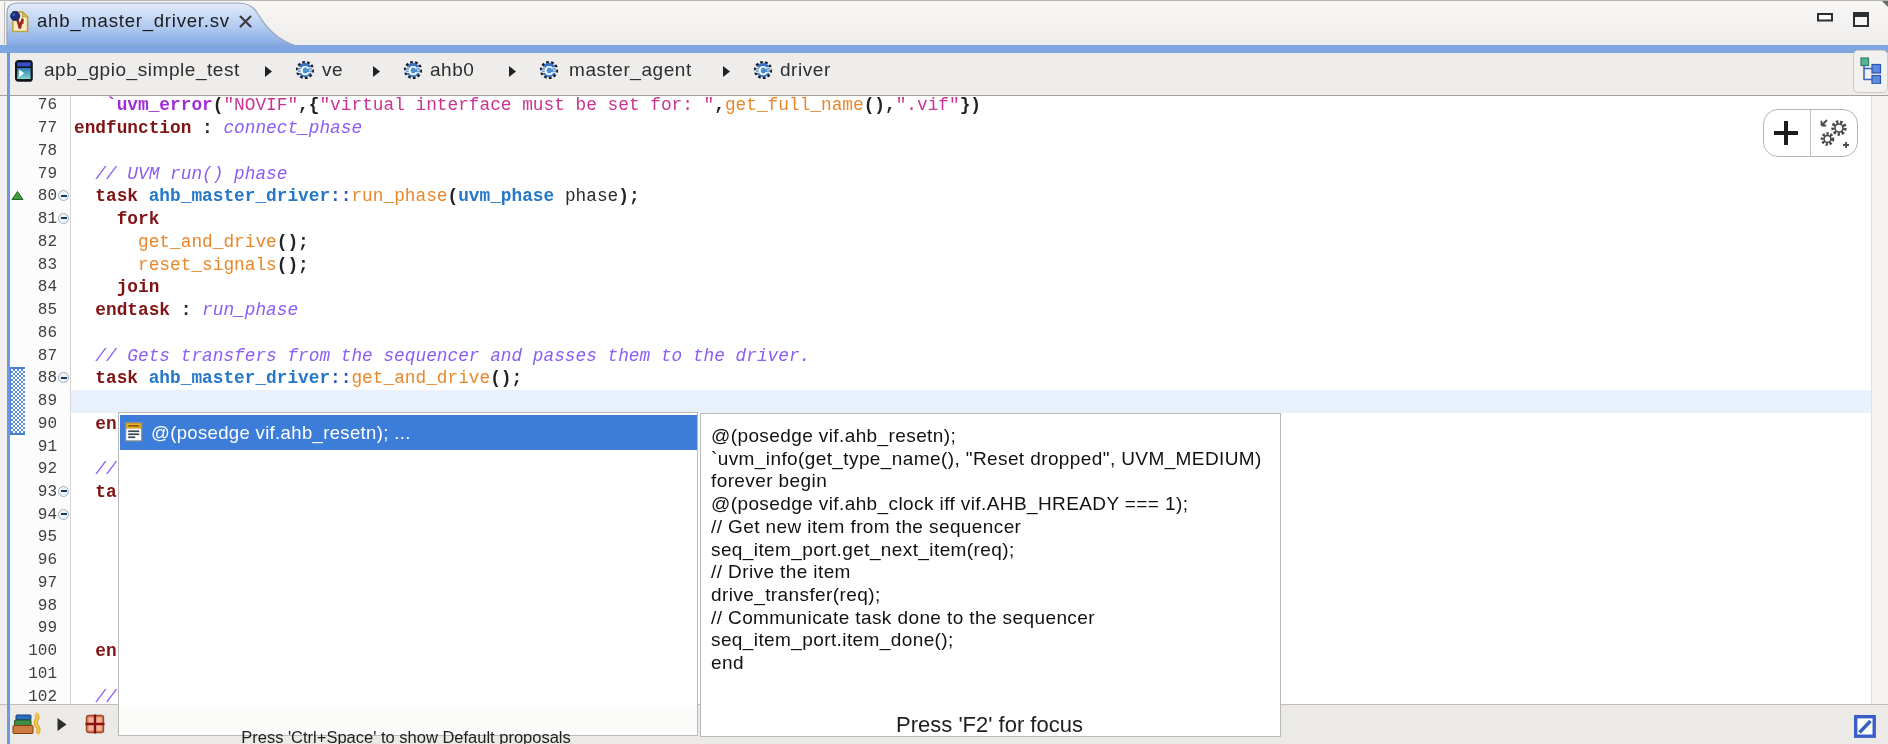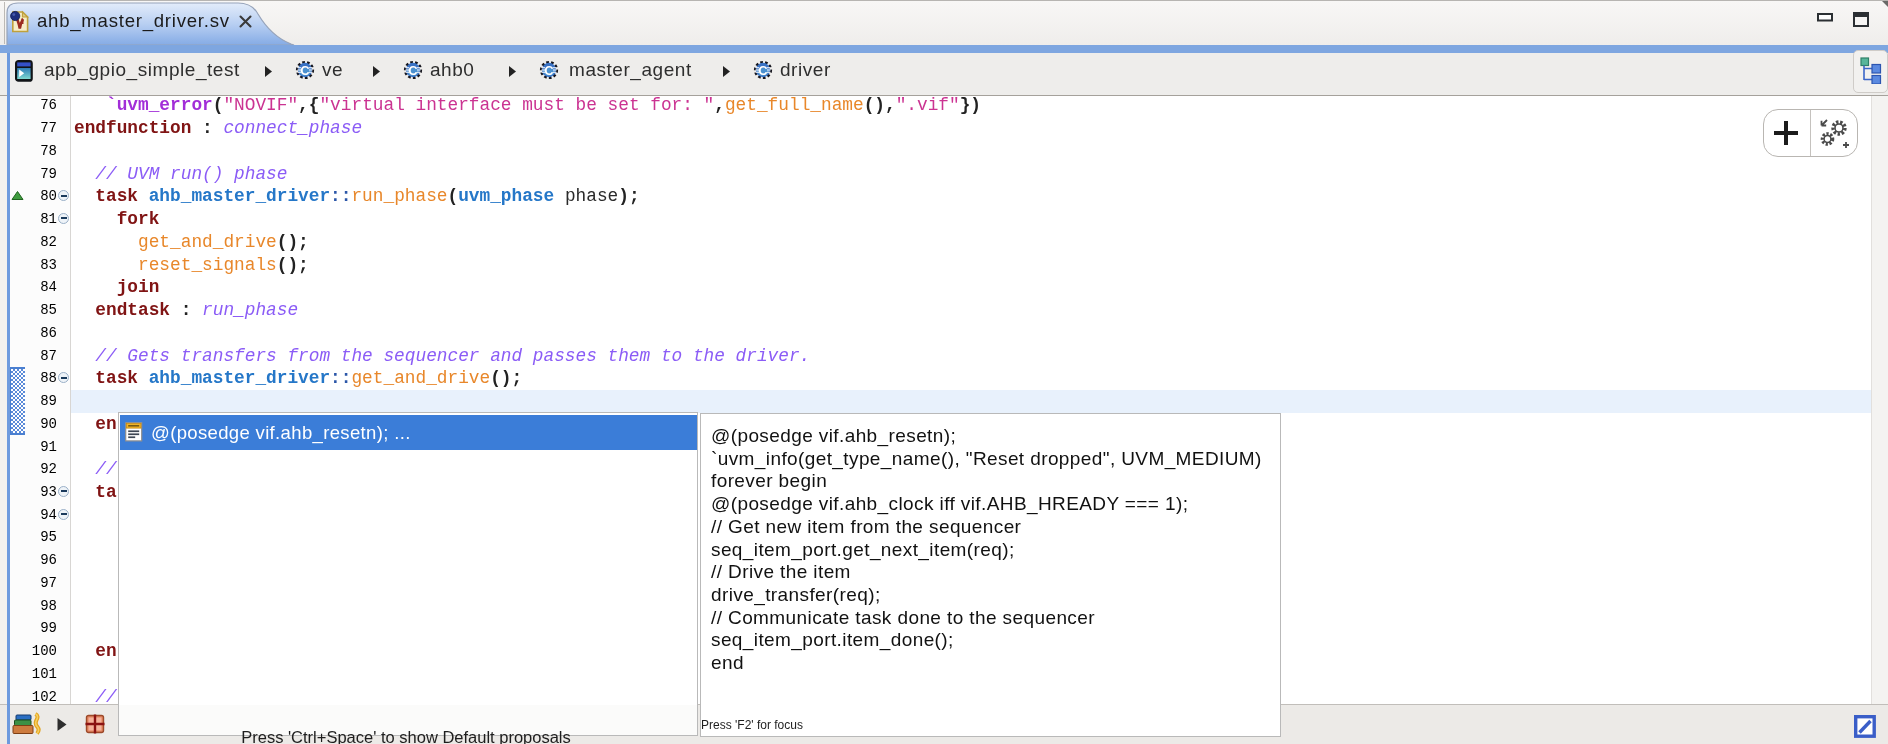--- a/index.html
+++ b/index.html
@@ -18,22 +18,22 @@
   
   #editor { left:0; top:96px; width:1888px; height:608px; background:#ffffff; }
   #annoruler { left:0; top:96px; width:7px; height:648px; background:#f2f1ef; }
   #bluevline { left:7px; top:53px; width:3px; height:691px; background:#6d9ade; z-index:5; }
   #gutterbg { left:10px; top:96px; width:60px; height:608px; background:#fcfcfc; }
   #gutline { left:70px; top:96px; width:1px; height:608px; background:#d8d6d3; }
   #overview { left:1871px; top:96px; width:17px; height:608px; background:#f4f3f1;
     border-left:1px solid #e2e0dd; }
   #cursorline { left:71px; top:390px; width:1800px; height:23px; background:#e8f1fc; }
   .gut { position:absolute; left:0; width:57px; text-align:right;
-    font-family:"Liberation Mono", monospace; font-size:14px; line-height:22.74px;
-    color:#000000; }
+    font-family:"Liberation Mono", monospace; font-size:16px; line-height:22.74px;
+    color:#404040; }
   .cl { position:absolute; left:74px; white-space:pre;
     font-family:"Liberation Mono", monospace; font-size:17.8px; line-height:22.74px;
     color:#2a2a2a; }
   .k { color:#801414; font-weight:bold; }
   .t { color:#2577c8; font-weight:bold; }
   .n { color:#2b56a8; font-weight:bold; }
   .o { color:#e8872a; }
   .m { color:#a22ed8; font-weight:bold; }
   .s { color:#cb3392; }
   .c { color:#8b5cf6; font-style:italic; }
@@ -50,21 +50,21 @@
     font-size:18.5px; letter-spacing:0.35px; }
   #lfoot { left:119px; top:705px; width:578px; height:30px; background:#fbfbfa; }
   #lfoottxt { left:119px; top:705px; width:574px; height:31px; line-height:34px;
     text-align:center; font-size:16.5px; color:#1e1e1e;margin-top:15px; }
   #rpane { left:700px; top:413px; width:581px; height:324px; background:#ffffff;
     border:1px solid #b9b9b9; }
   .rline { position:absolute; left:711px; white-space:pre; font-size:19px;
     line-height:22.7px; color:#111111; letter-spacing:0.4px; }
   #rfoot { left:701px; top:705px; width:579px; height:31px; background:#ffffff; }
   #rfoottxt { left:701px; top:705px; width:577px; height:31px; line-height:40px;
-    text-align:left; font-size:12px; color:#1e1e1e; }
+    text-align:center; font-size:22px; color:#1e1e1e; }
   
   #status { left:0; top:704px; width:1888px; height:40px; background:#eceae7;
     border-top:1px solid #c1beba; }
   
   #fbtns { left:1763px; top:109px; width:95px; height:48px; background:#ffffff;
     border:1px solid #b9b6b2; border-radius:15px; }
   #fbtndiv { left:1810px; top:110px; width:1px; height:46px; background:#c5c2be; }
 </style>
 </head>
 <body>

